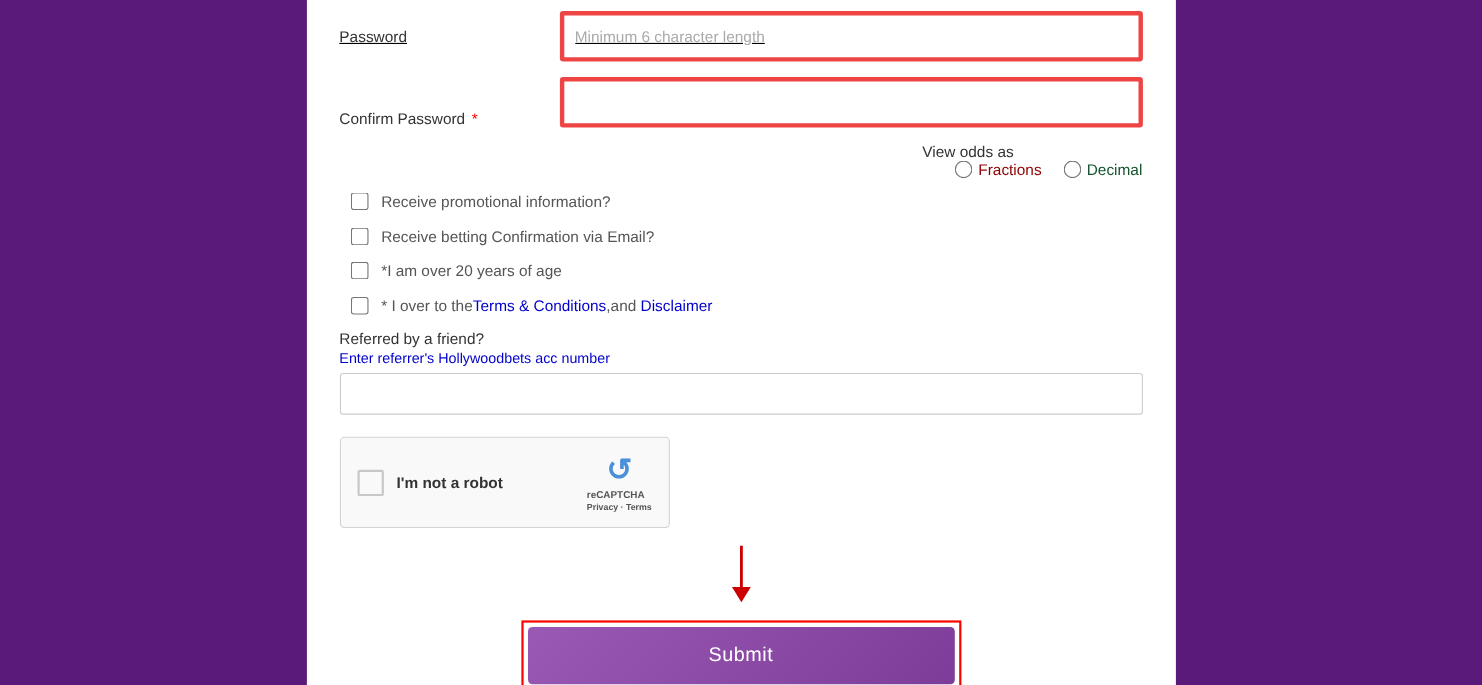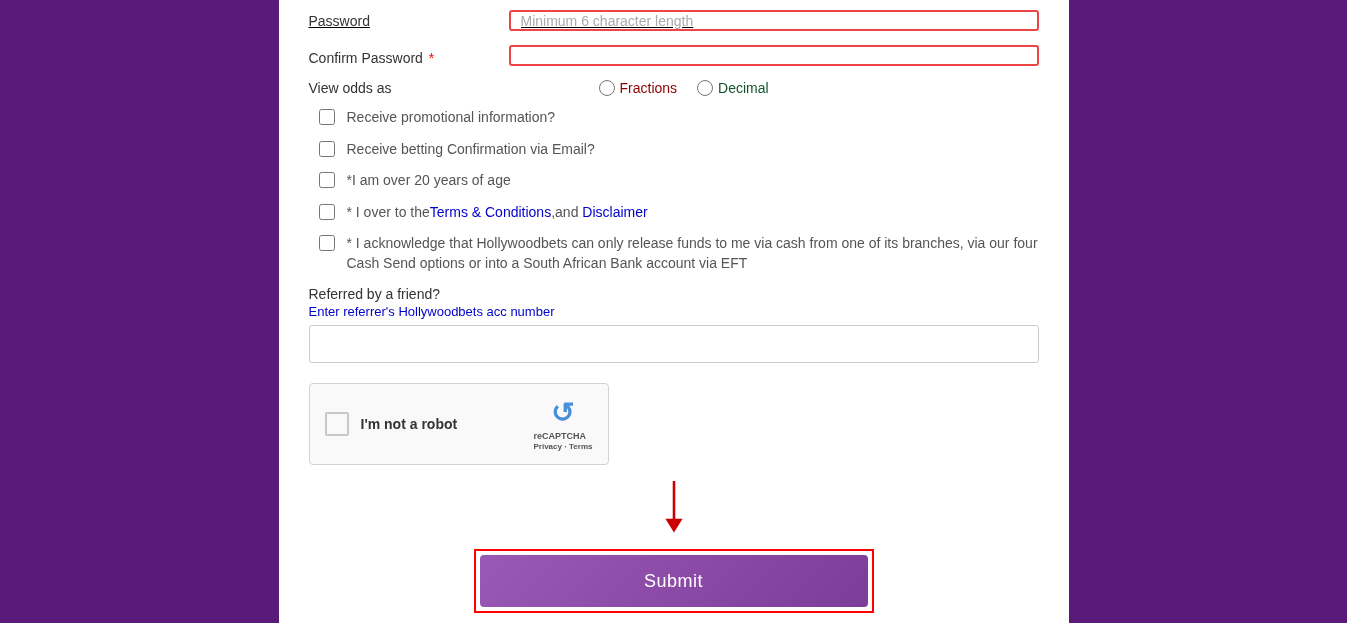--- a/index.html
+++ b/index.html
@@ -37,35 +37,36 @@
       font-size: 14px;
       color: #333;
       flex-shrink: 0;
     }
     .required {
       color: red;
       margin-left: 2px;
     }
     .field-input {
       flex: 1;
-      height: 21px;
-      border: 2px solid #ef4444;
+      height: 46px;
+      border: 4px solid #ef4444;
       border-radius: 3px;
       padding: 6px 10px;
       font-size: 14px;
       color: #1d4ed8;
       outline: none;
     }
     .field-input::placeholder {
       color: #aaa;
     }
     .view-odds-row {
       display: flex;
       align-items: flex-end;
       margin-bottom: 12px;
+      flex-direction: column;
     }
     .view-odds-label {
       width: 200px;
       font-size: 14px;
       color: #333;
     }
     .radio-group {
       display: flex;
       align-items: center;
       gap: 20px;
@@ -259,24 +260,20 @@
       <span class="checkbox-text">*I am over 20 years of age</span>
     </div>
 
     <div class="checkbox-row">
       <input type="checkbox" style="">
       <span class="checkbox-text">
         <span>* I over to the</span><a href="#" class="link-blue">Terms &amp; Conditions</a><span>,and</span> <a href="#" class="link-blue">Disclaimer</a>
       </span>
     </div>
 
-    <div class="checkbox-row">
-      <input type="checkbox" style="">
-      <span class="checkbox-text">* I acknowledge that Hollywoodbets can only release funds to me via cash from one of its branches, via our four Cash Send options or into a South African Bank account via EFT</span>
-    </div>
 
     <div class="referred-section">
       <div class="referred-title">Referred by a friend?</div>
       <div class="referred-subtitle">Enter referrer's Hollywoodbets acc number</div>
       <input class="referred-input" type="text" style="">
     </div>
 
     <div class="captcha-container">
       <div class="captcha-checkbox"></div>
       <span class="captcha-label">I'm not a robot</span>

